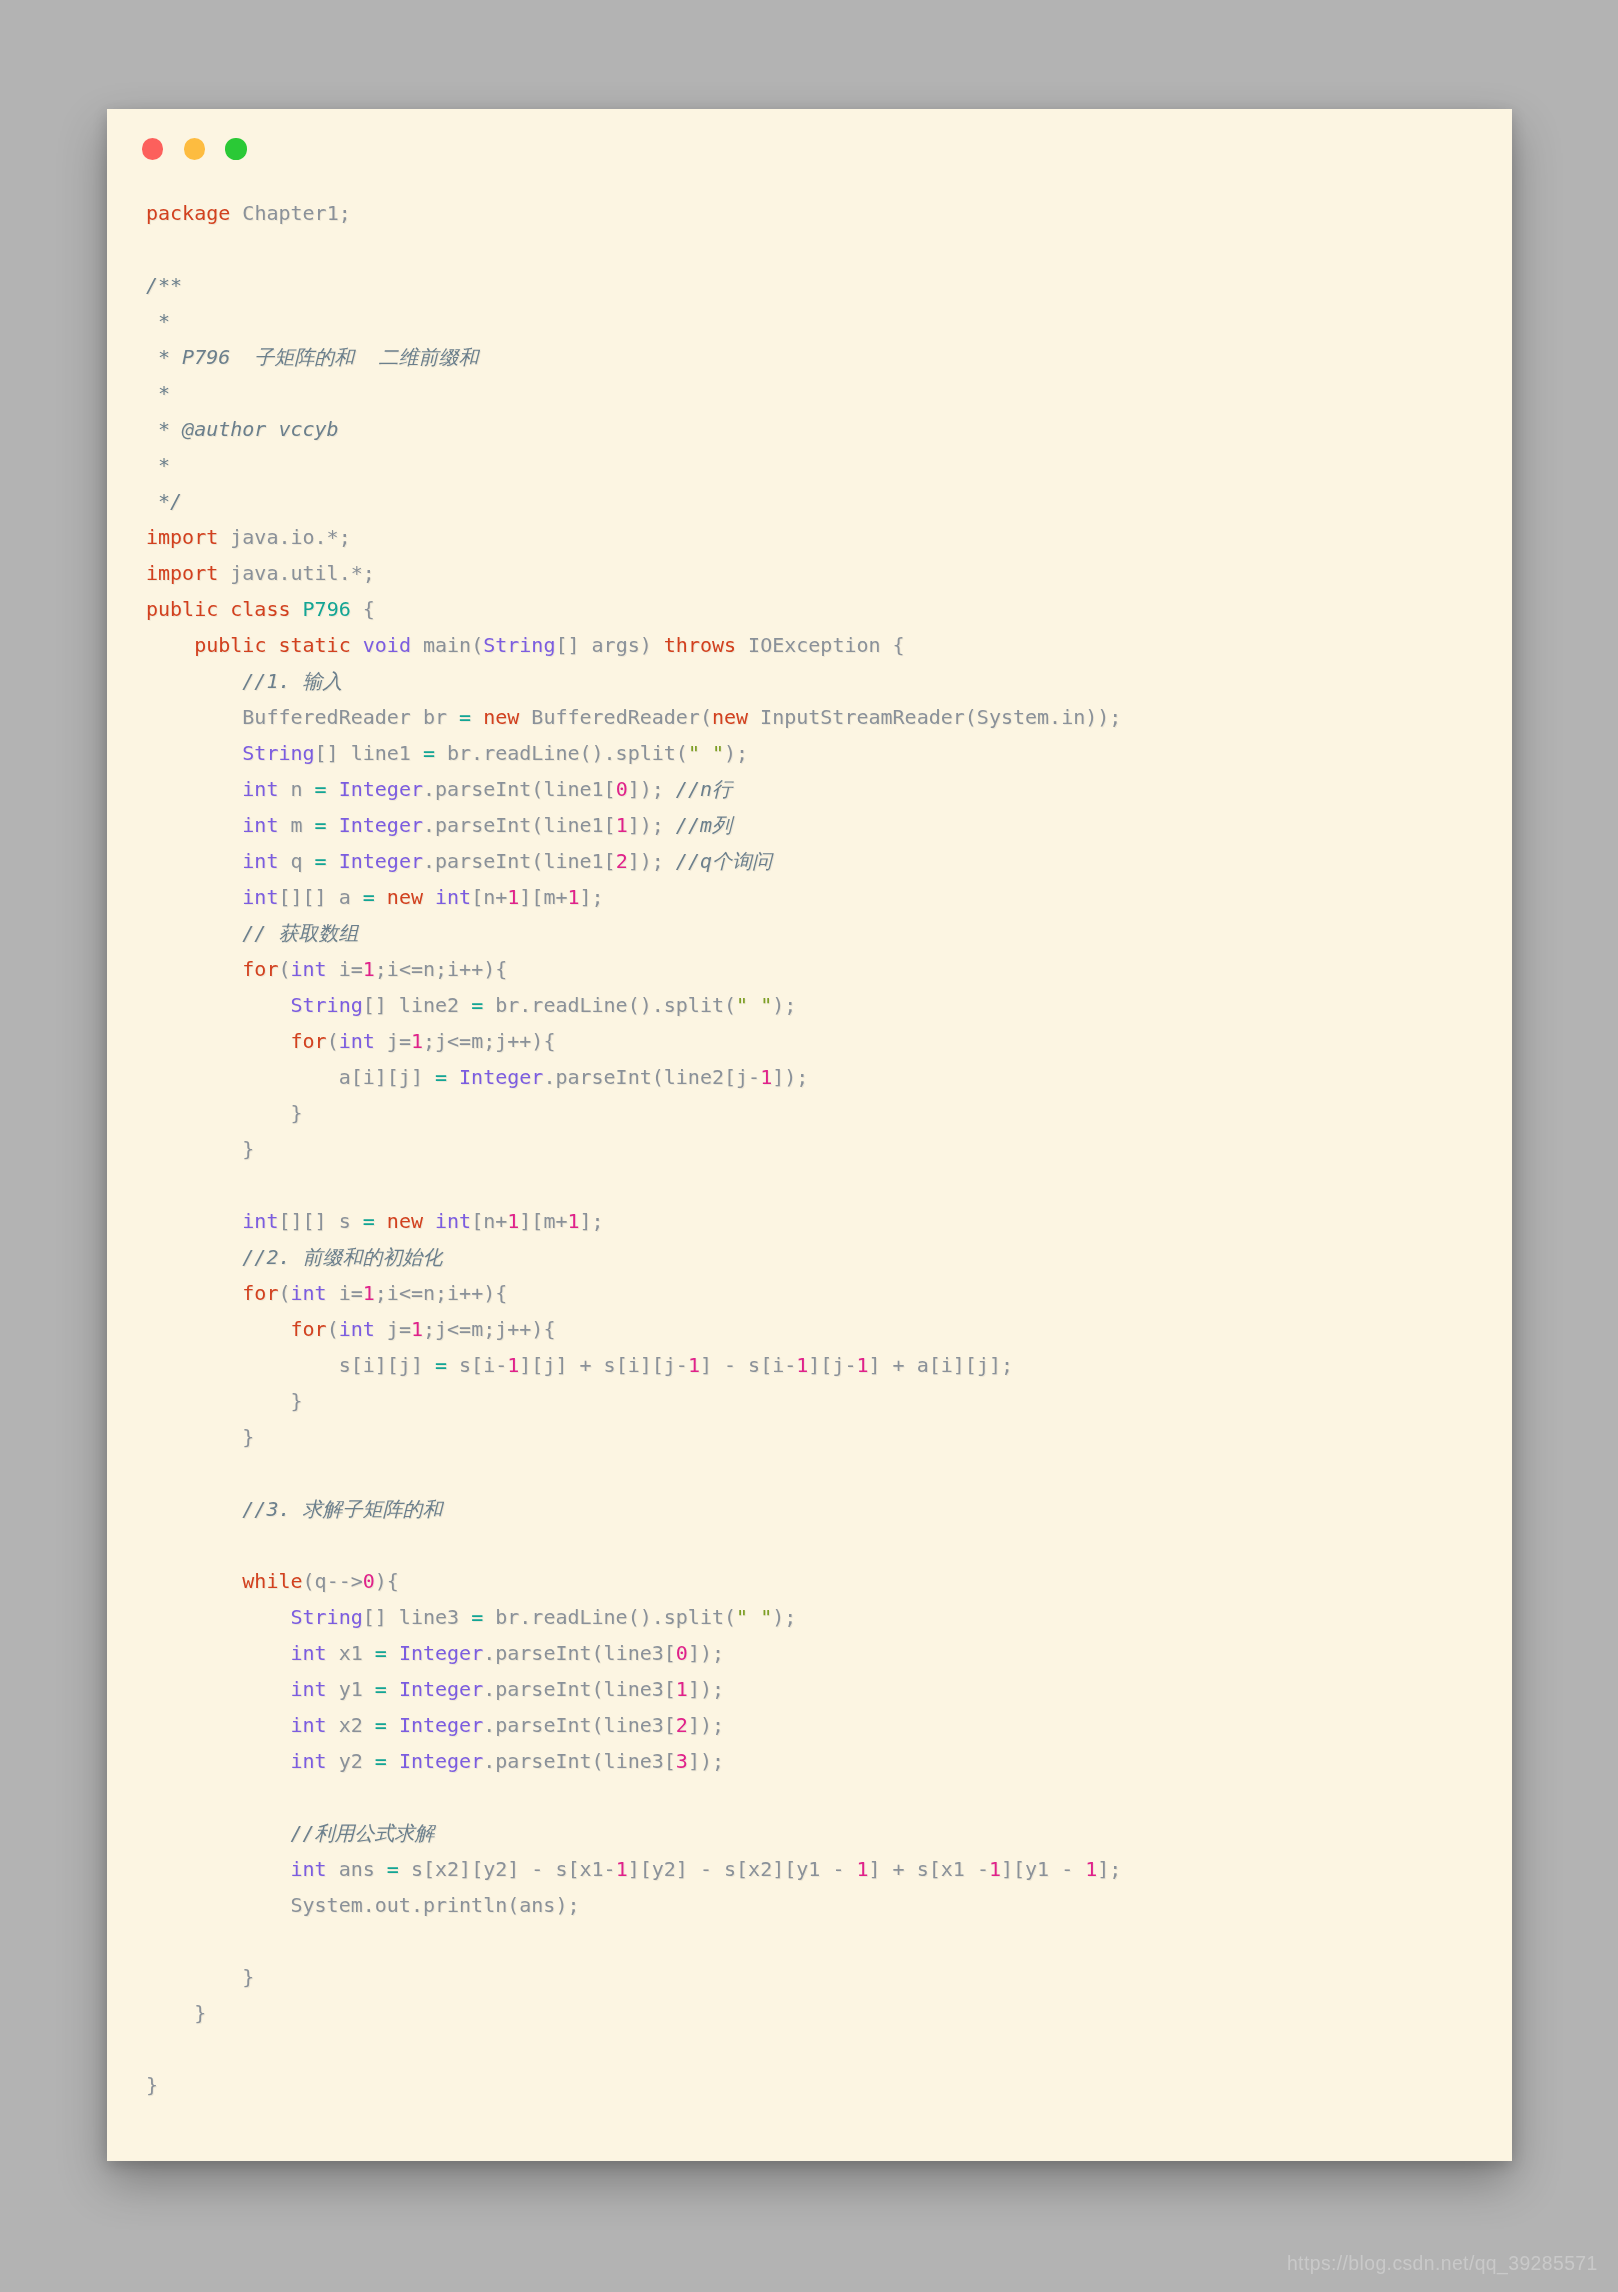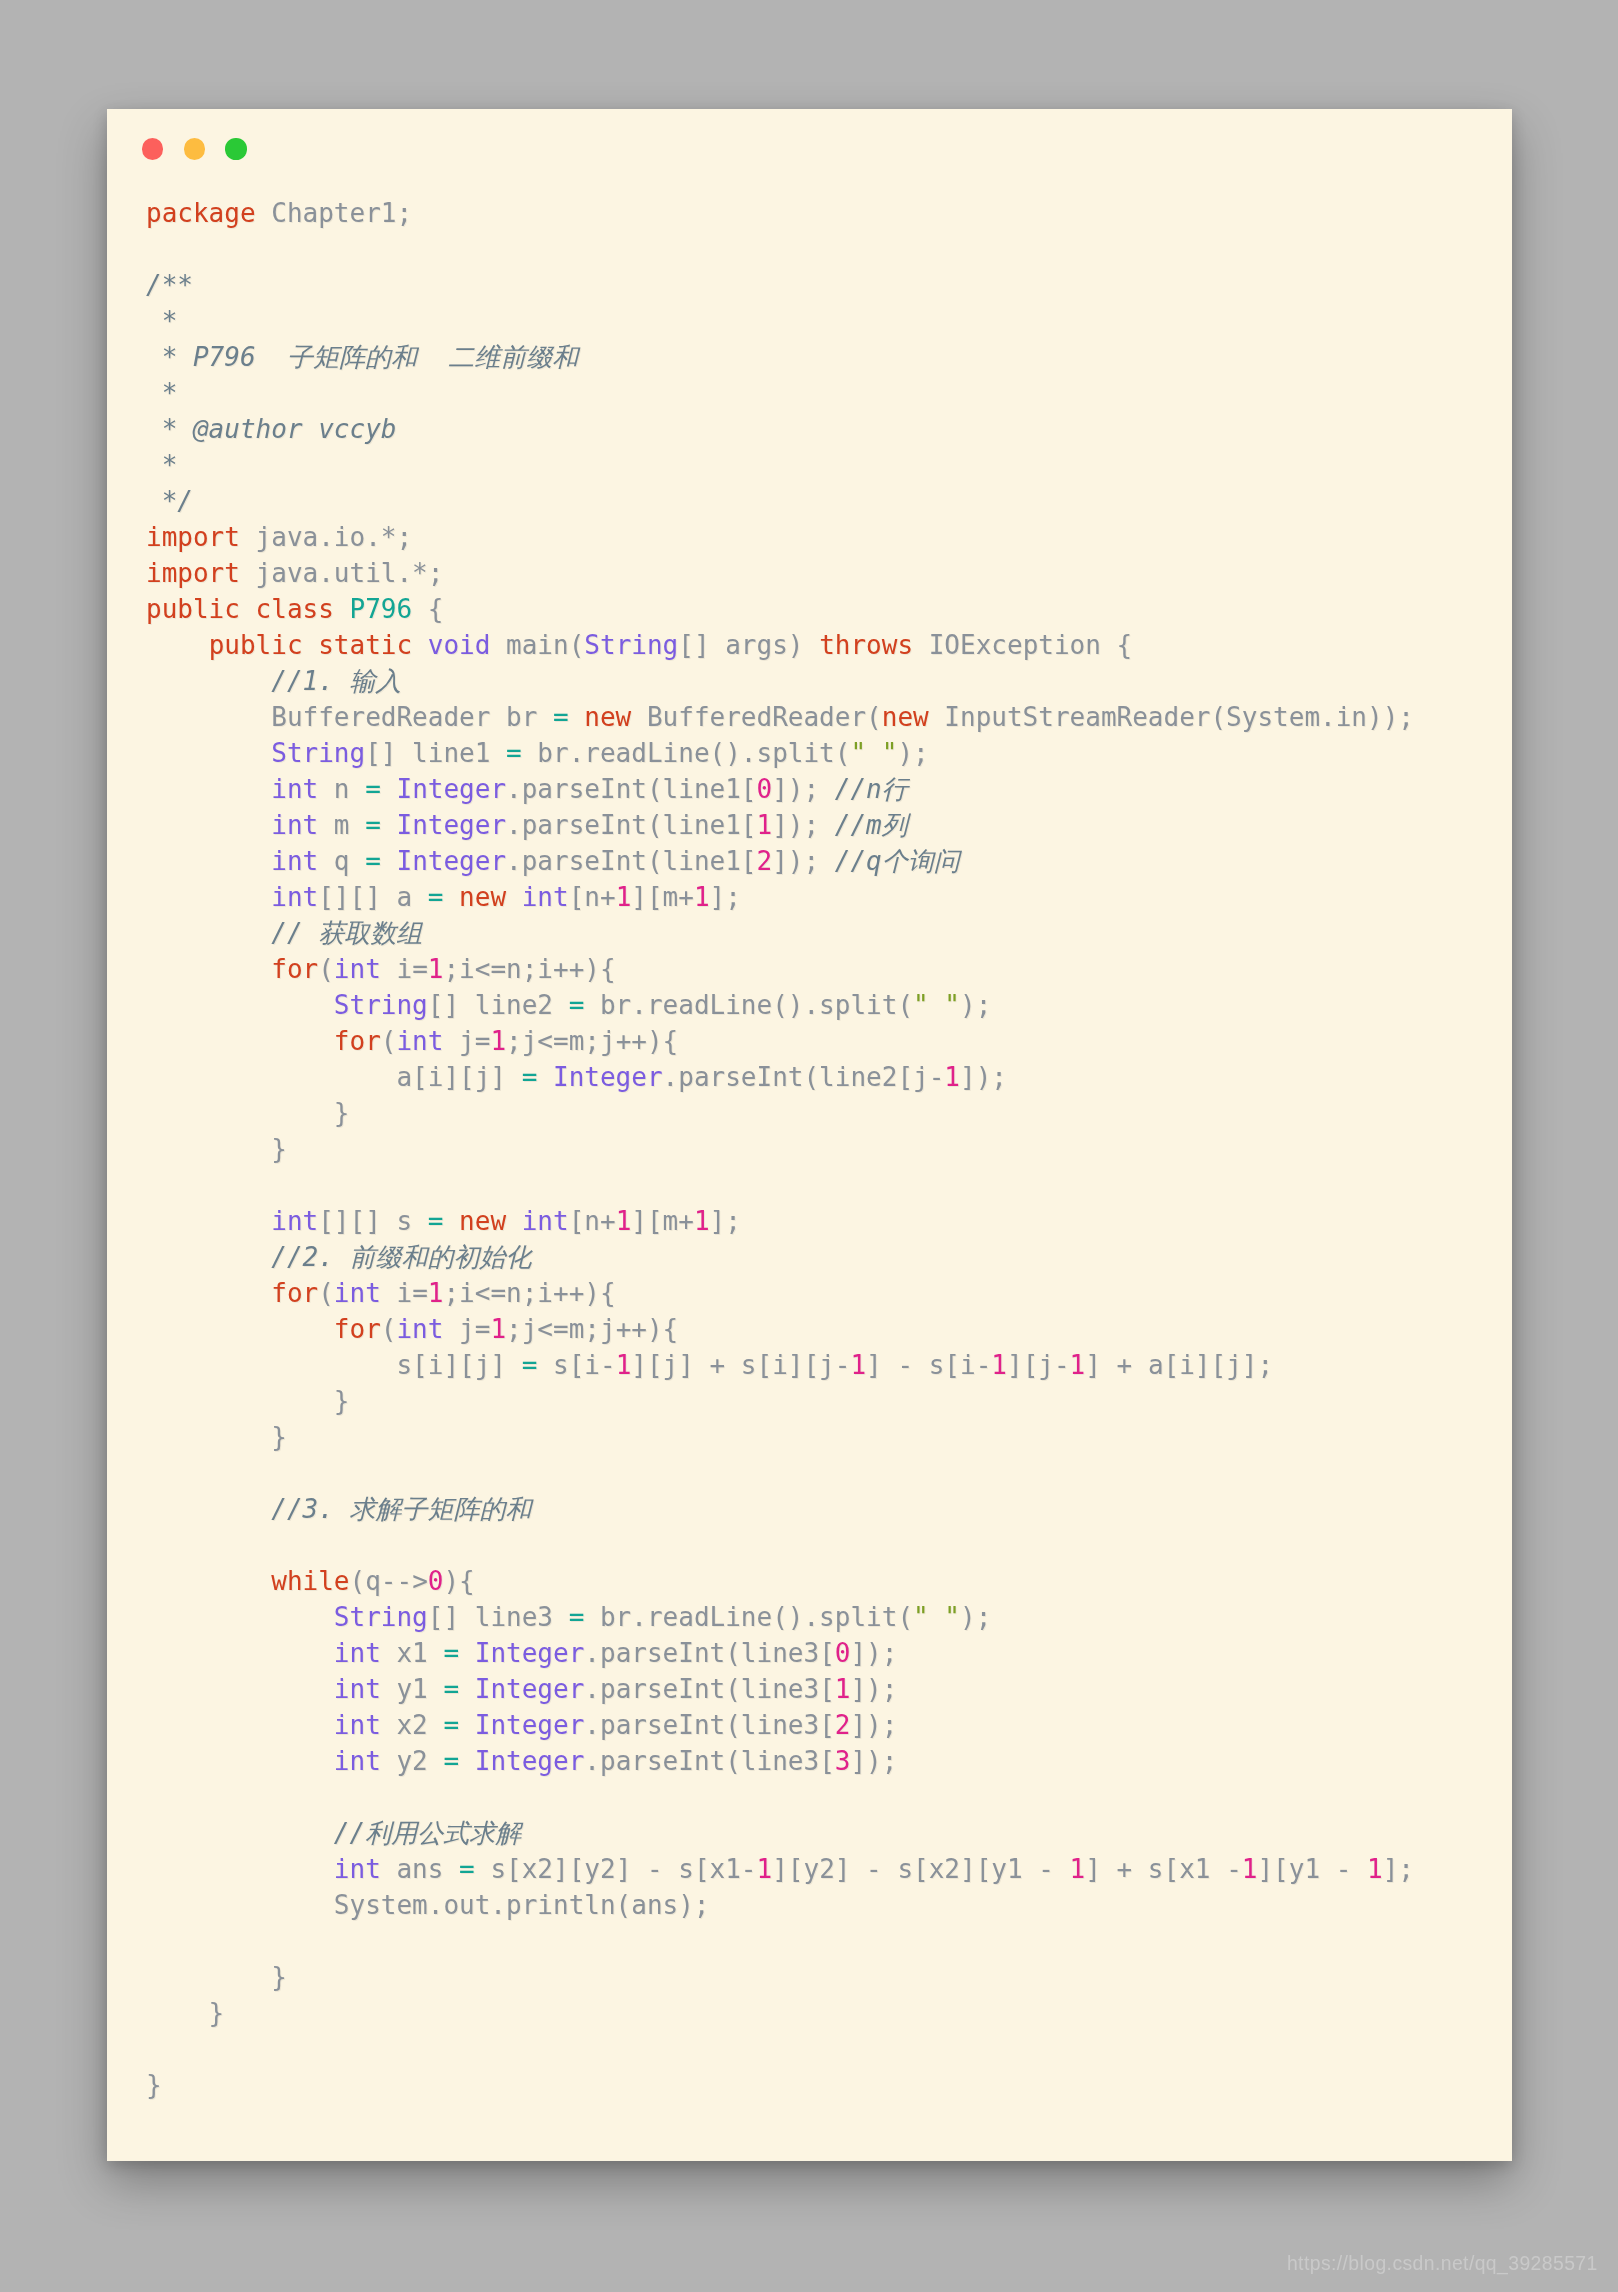--- a/index.html
+++ b/index.html
@@ -46,21 +46,21 @@
   .dot-max    { background: #2ac936; }
 
   #code-area {
     padding: 5.8px 39px 39px 39px;
     box-sizing: border-box;
   }
 
   pre#code {
     margin: 0;
     font-family: "DejaVu Sans Mono", "Liberation Mono", monospace;
-    font-size: 26px;
+    font-size: 20px;
     line-height: 36px;
     letter-spacing: 0px;
     white-space: pre;
     color: #8a9199;
     text-shadow: 1px 1px 0 rgba(0,0,0,0.06);
   }
 
   
   .kw   { color: #d2401e; }             
   .typ  { color: #7b5ce0; }             

